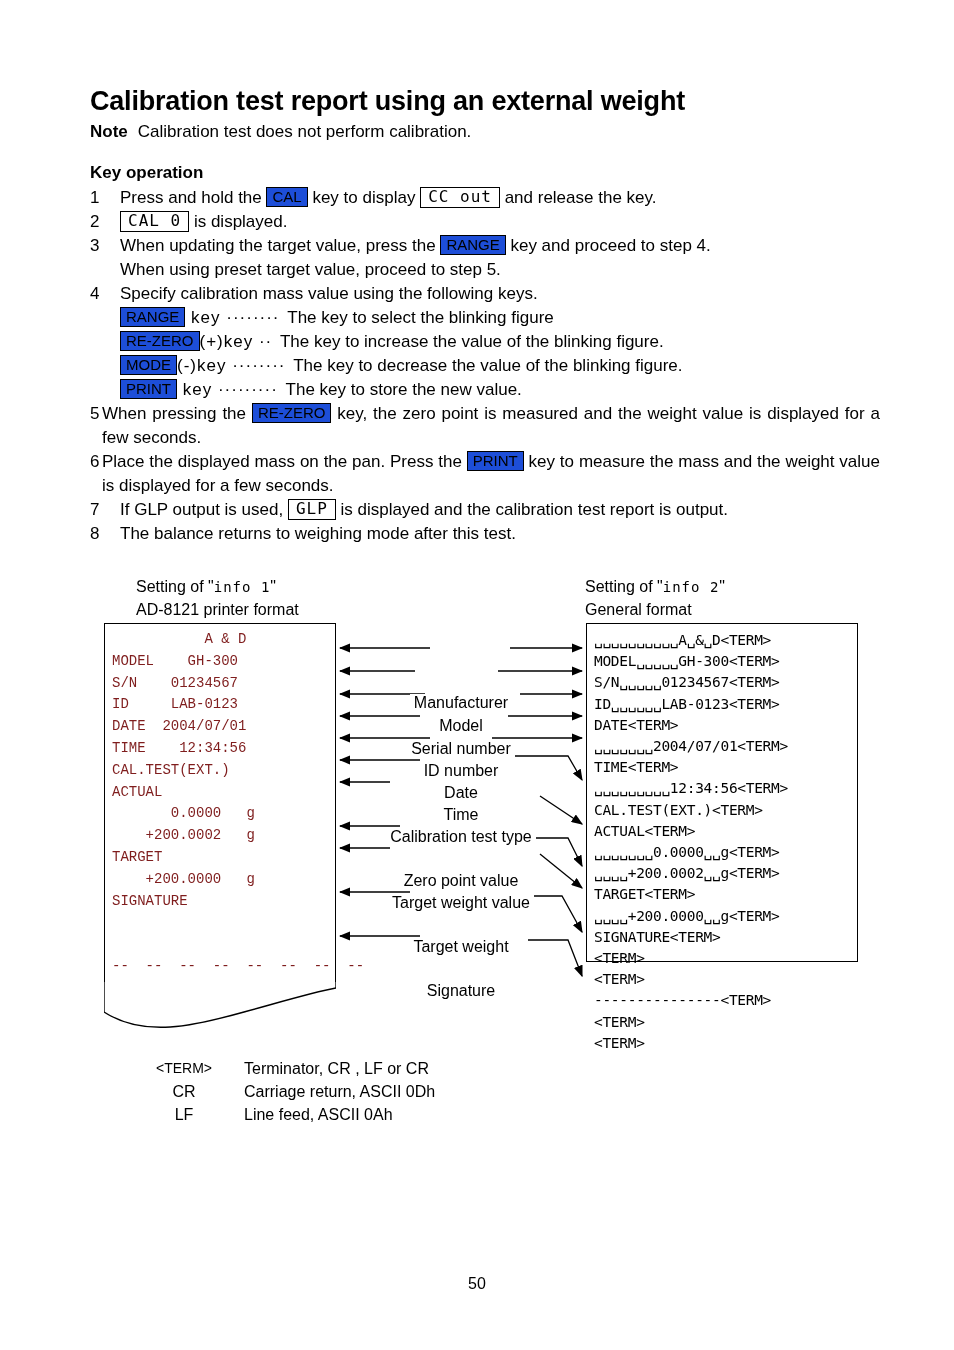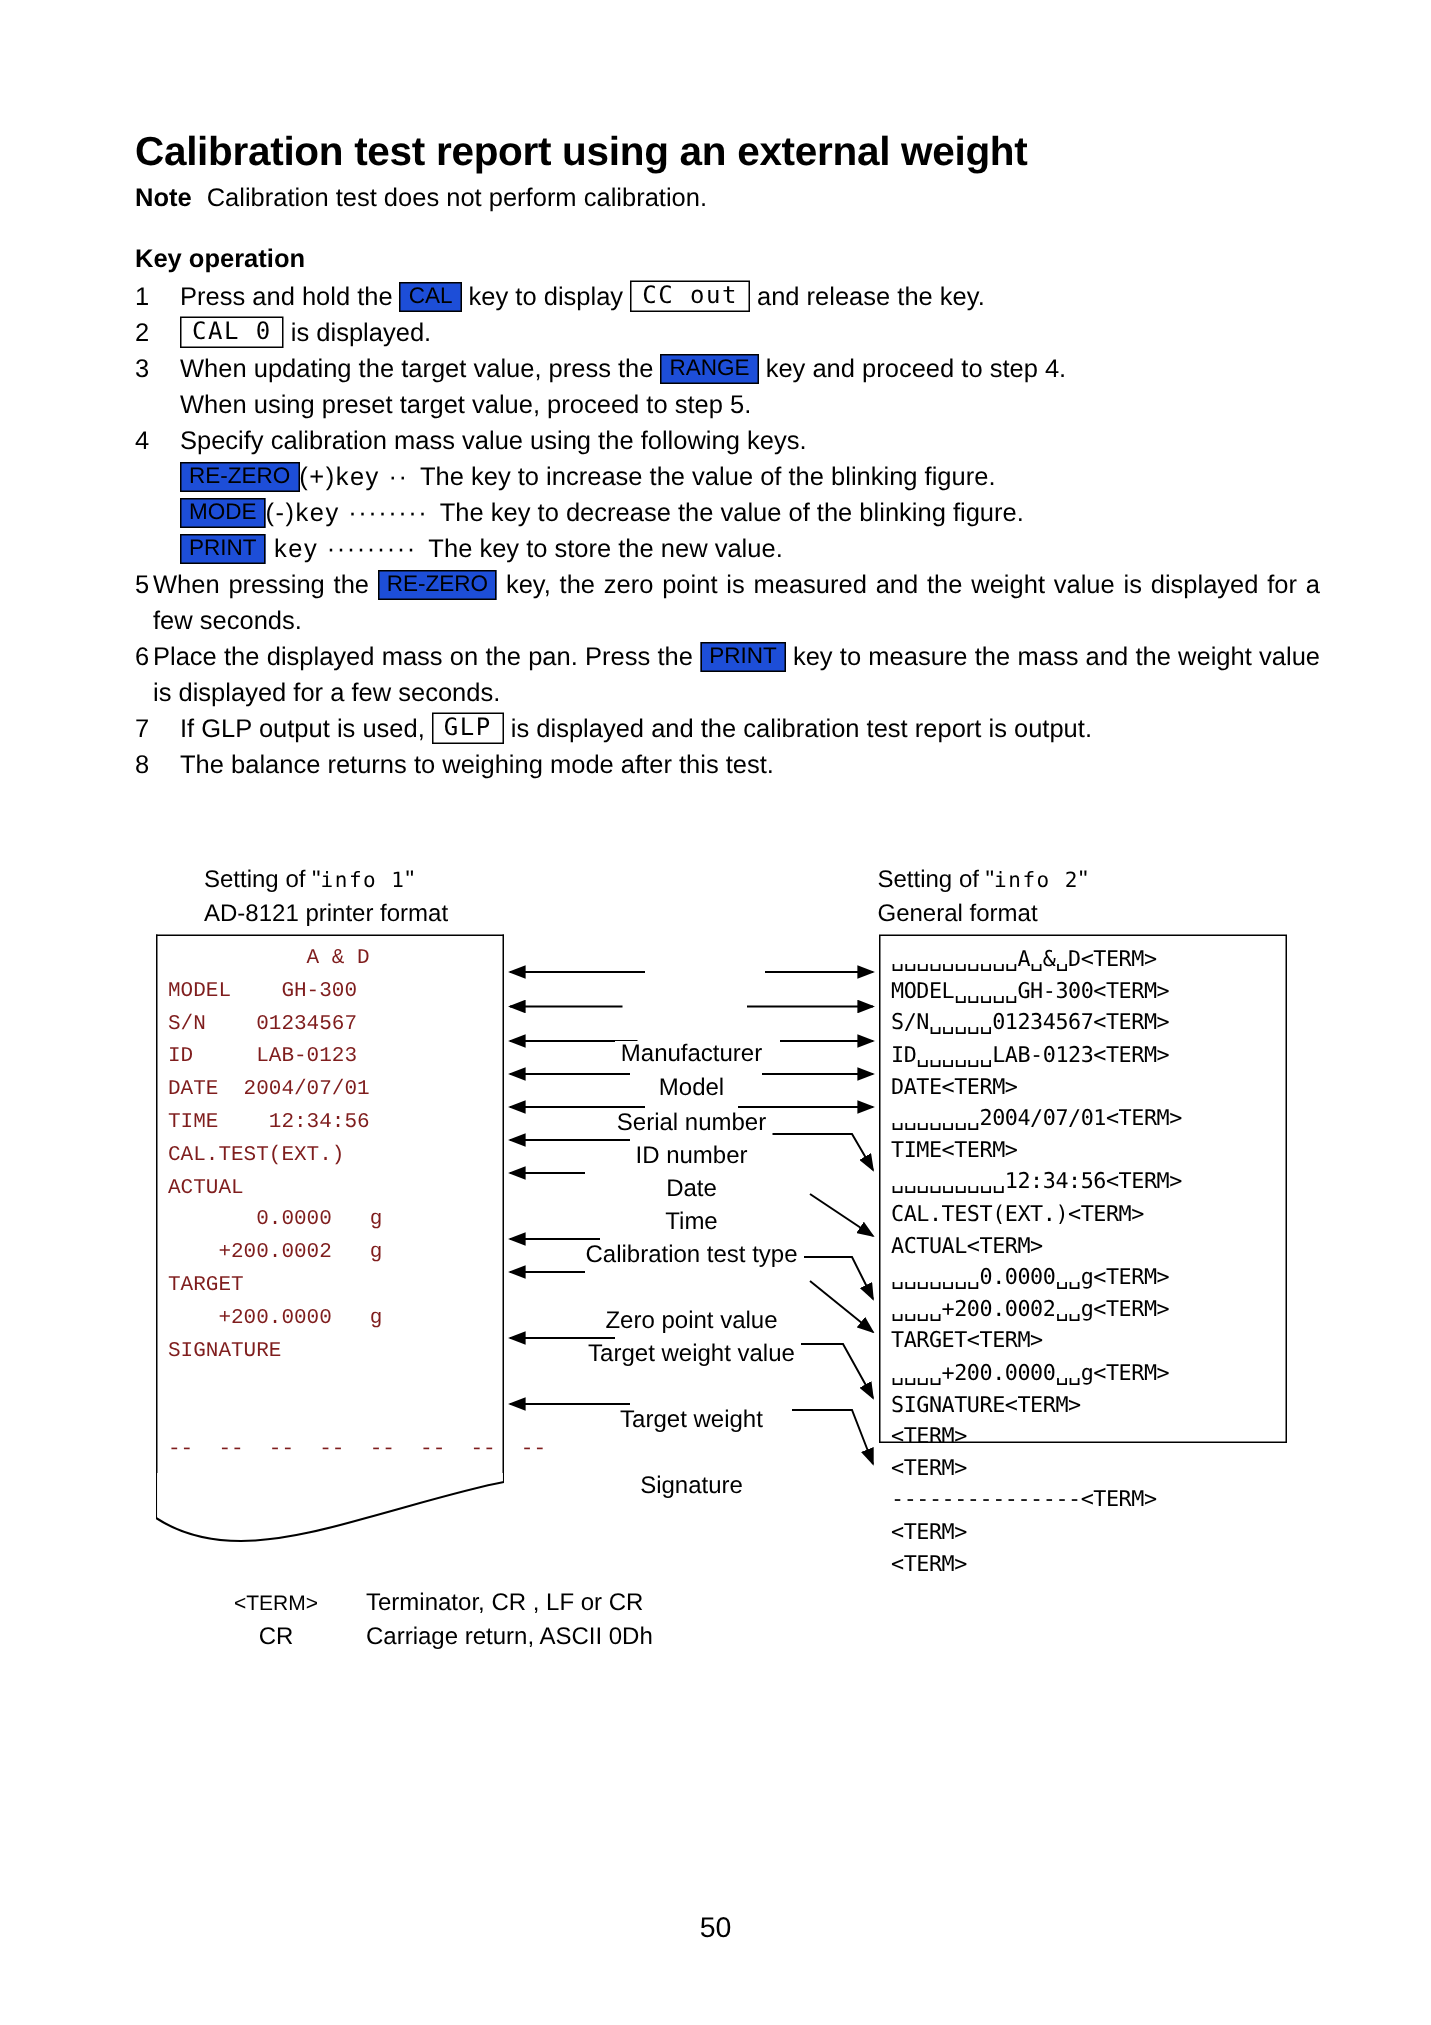--- a/index.html
+++ b/index.html
@@ -226,21 +226,21 @@
     vertical-align: top;
   }
   .legend-sym.small { font-size: 14px; }
   .legend-desc { display: inline-block; margin-left: 16px; }
 
   .pagenum {
     position: absolute;
     left: 0; top: 1275px;
     width: 954px;
     text-align: center;
-    font-size: 19px;
+    font-size: 16px;
   }
 </style>
 </head>
 <body>
 
 <div class="page">
 
   <div class="title">Calibration test report using an external weight</div>
 
   <div class="note-row">
@@ -264,20 +264,21 @@
     <div class="step">
       <span class="num">3</span>
       <div class="body"><span>When updating the target value, press the </span><span class="keycap">RANGE</span><span> key and proceed to step 4.</span></div>
       <div class="cont">When using preset target value, proceed to step 5.</div>
     </div>
 
     <div class="step">
       <span class="num">4</span>
       <div class="body">Specify calibration mass value using the following keys.</div>
       <div class="keylist">
+        <div class="keyline"><span class="keycap">RANGE</span><span class="dots"> key ········ </span><span class="desc">The key to select the blinking figure</span></div>
         <div class="keyline"><span class="keycap">RE-ZERO</span><span class="dots">(+)key ·· </span><span class="desc">The key to increase the value of the blinking figure.</span></div>
         <div class="keyline"><span class="keycap">MODE</span><span class="dots">(-)key ········ </span><span class="desc">The key to decrease the value of the blinking figure.</span></div>
         <div class="keyline"><span class="keycap">PRINT</span><span class="dots"> key ········· </span><span class="desc">The key to store the new value.</span></div>
       </div>
     </div>
 
     <div class="step">
       <span class="num">5</span>
       <div class="body just"><span>When pressing the </span><span class="keycap">RE-ZERO</span><span> key, the zero point is measured and the weight value is displayed for a few seconds.</span></div>
     </div>
@@ -403,17 +404,18 @@
 &lt;TERM&gt;
 ---------------&lt;TERM&gt;
 &lt;TERM&gt;
 &lt;TERM&gt;</div>
     </div>
   </div>
 
   <div class="legend">
     <div class="legend-row"><span class="legend-sym small">&lt;TERM&gt;</span><span class="legend-desc">Terminator, CR , LF or CR</span></div>
     <div class="legend-row"><span class="legend-sym">CR</span><span class="legend-desc">Carriage return, ASCII 0Dh</span></div>
+    <div class="legend-row"><span class="legend-sym">LF</span><span class="legend-desc">Line feed, ASCII 0Ah</span></div>
   </div>
 
   <div class="pagenum">50</div>
 
 </div>
 
 </body></html>

